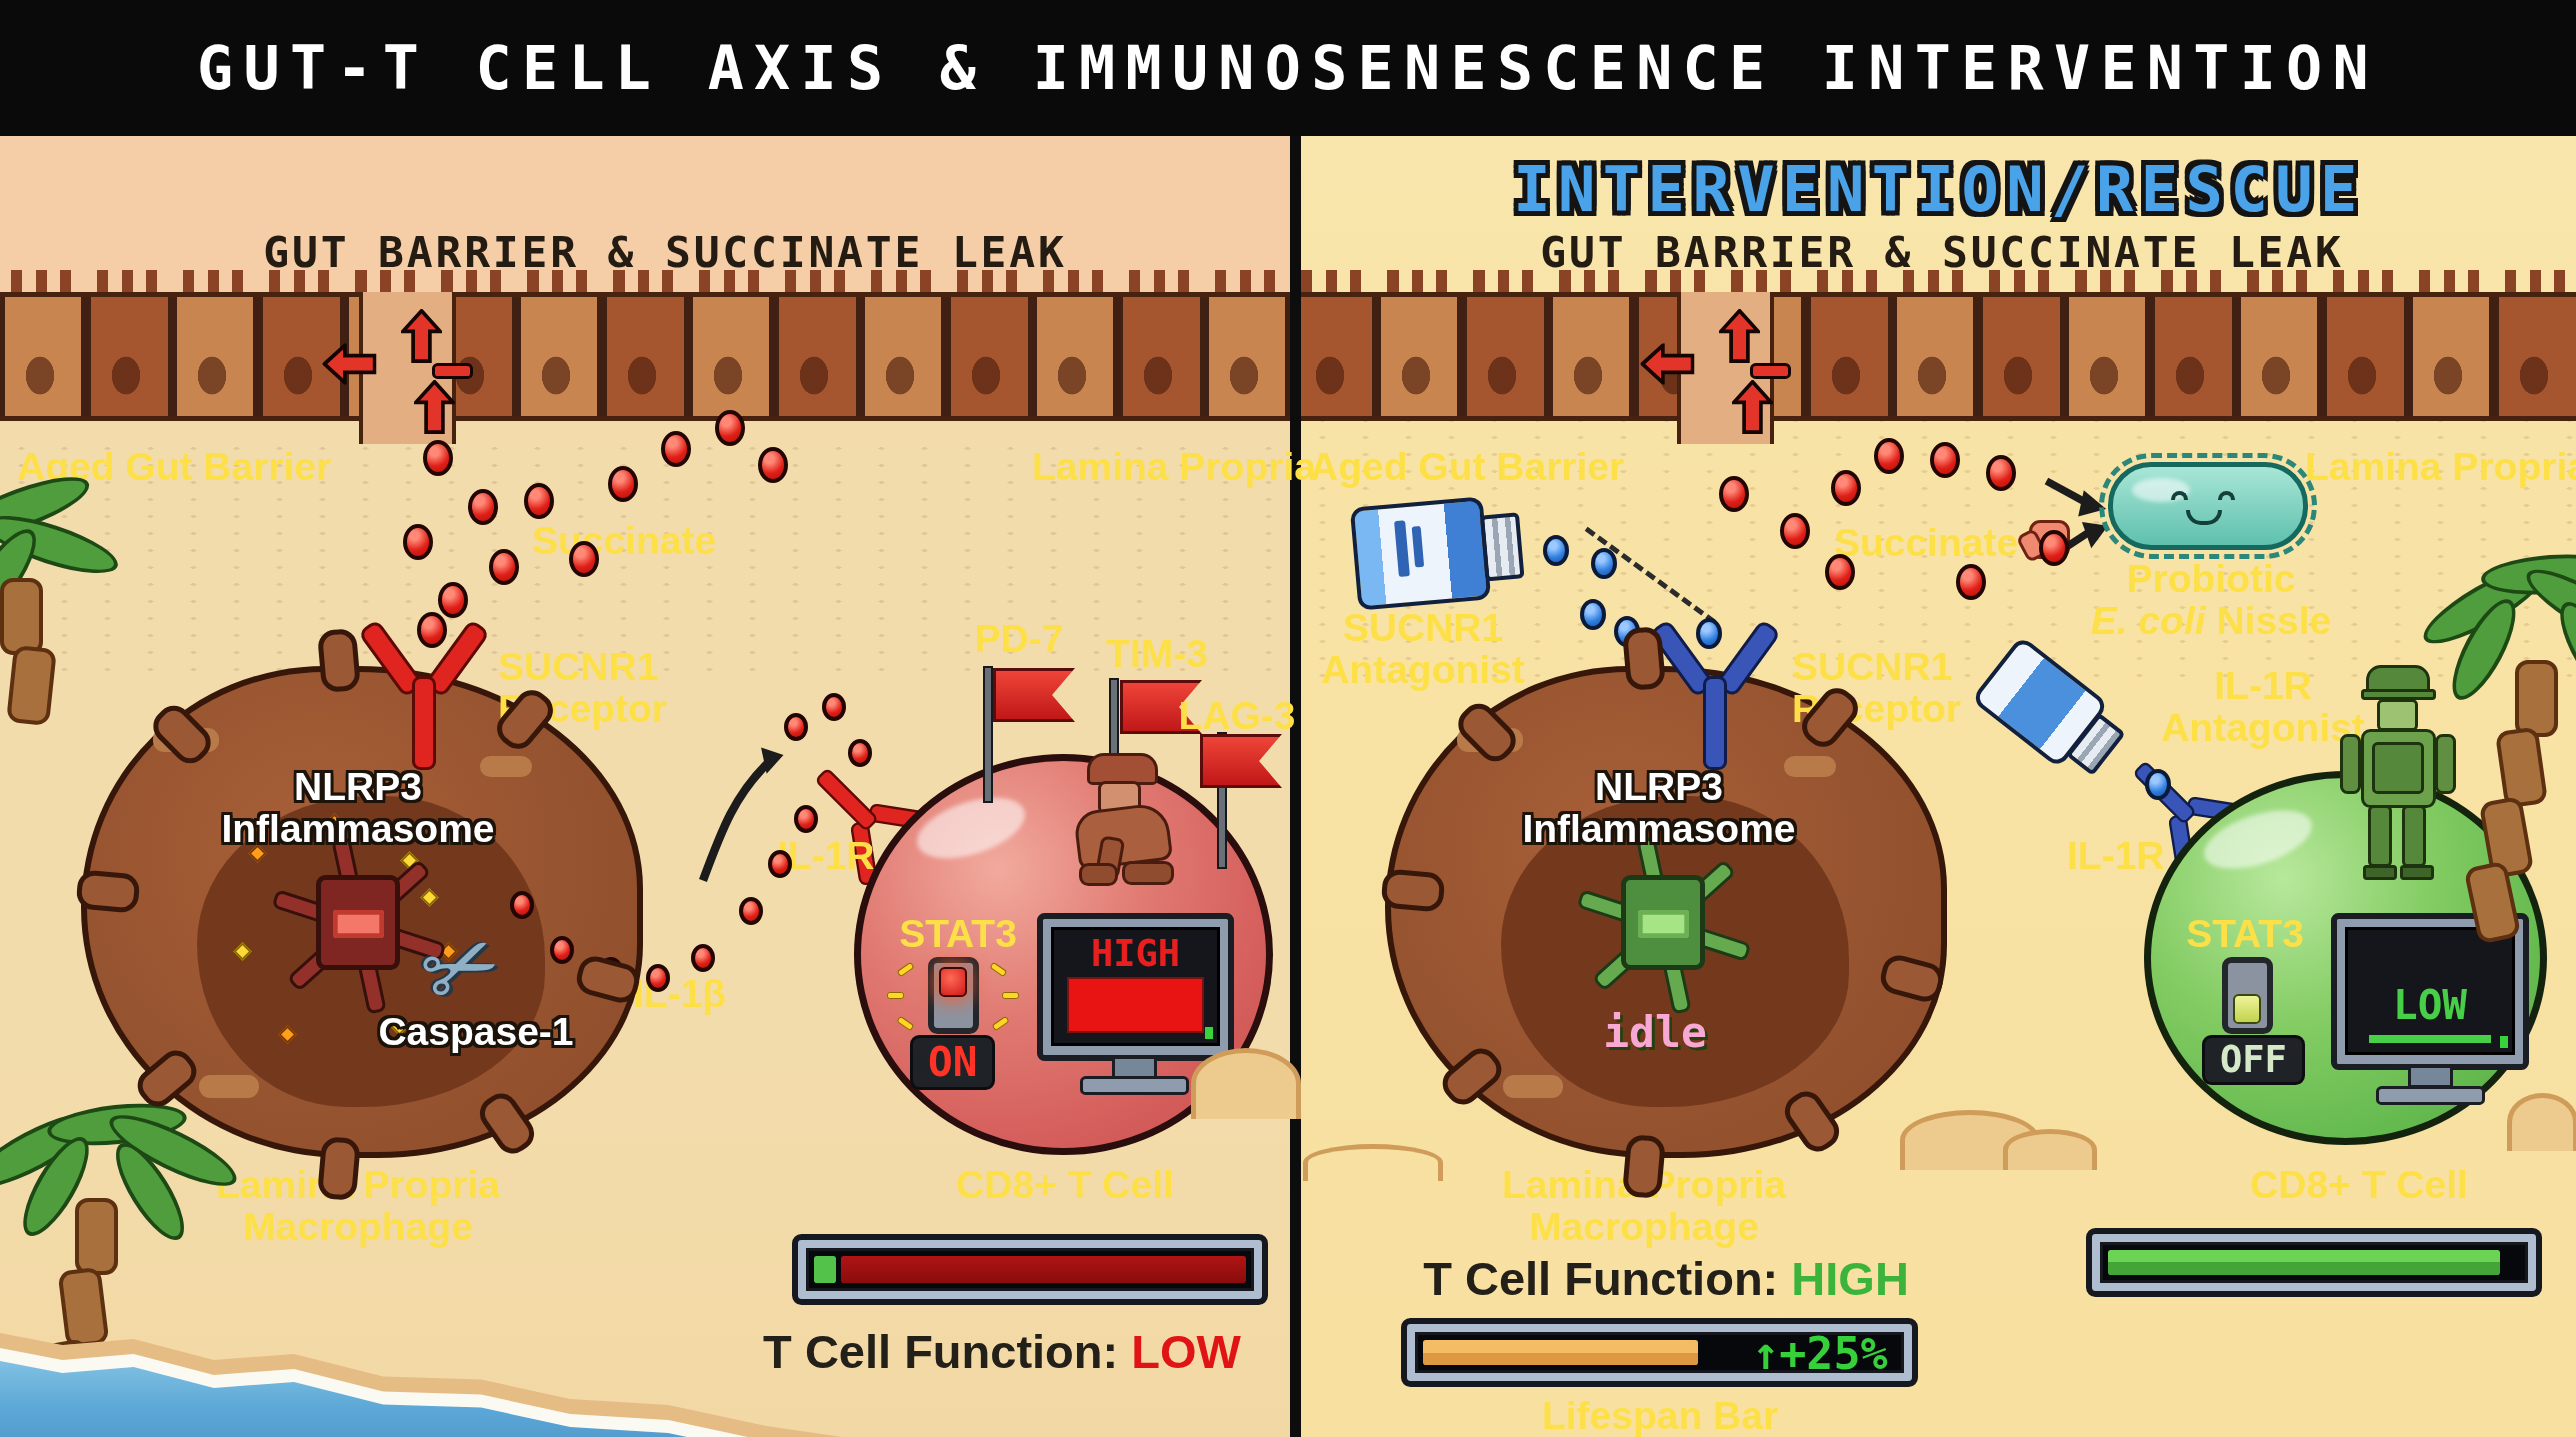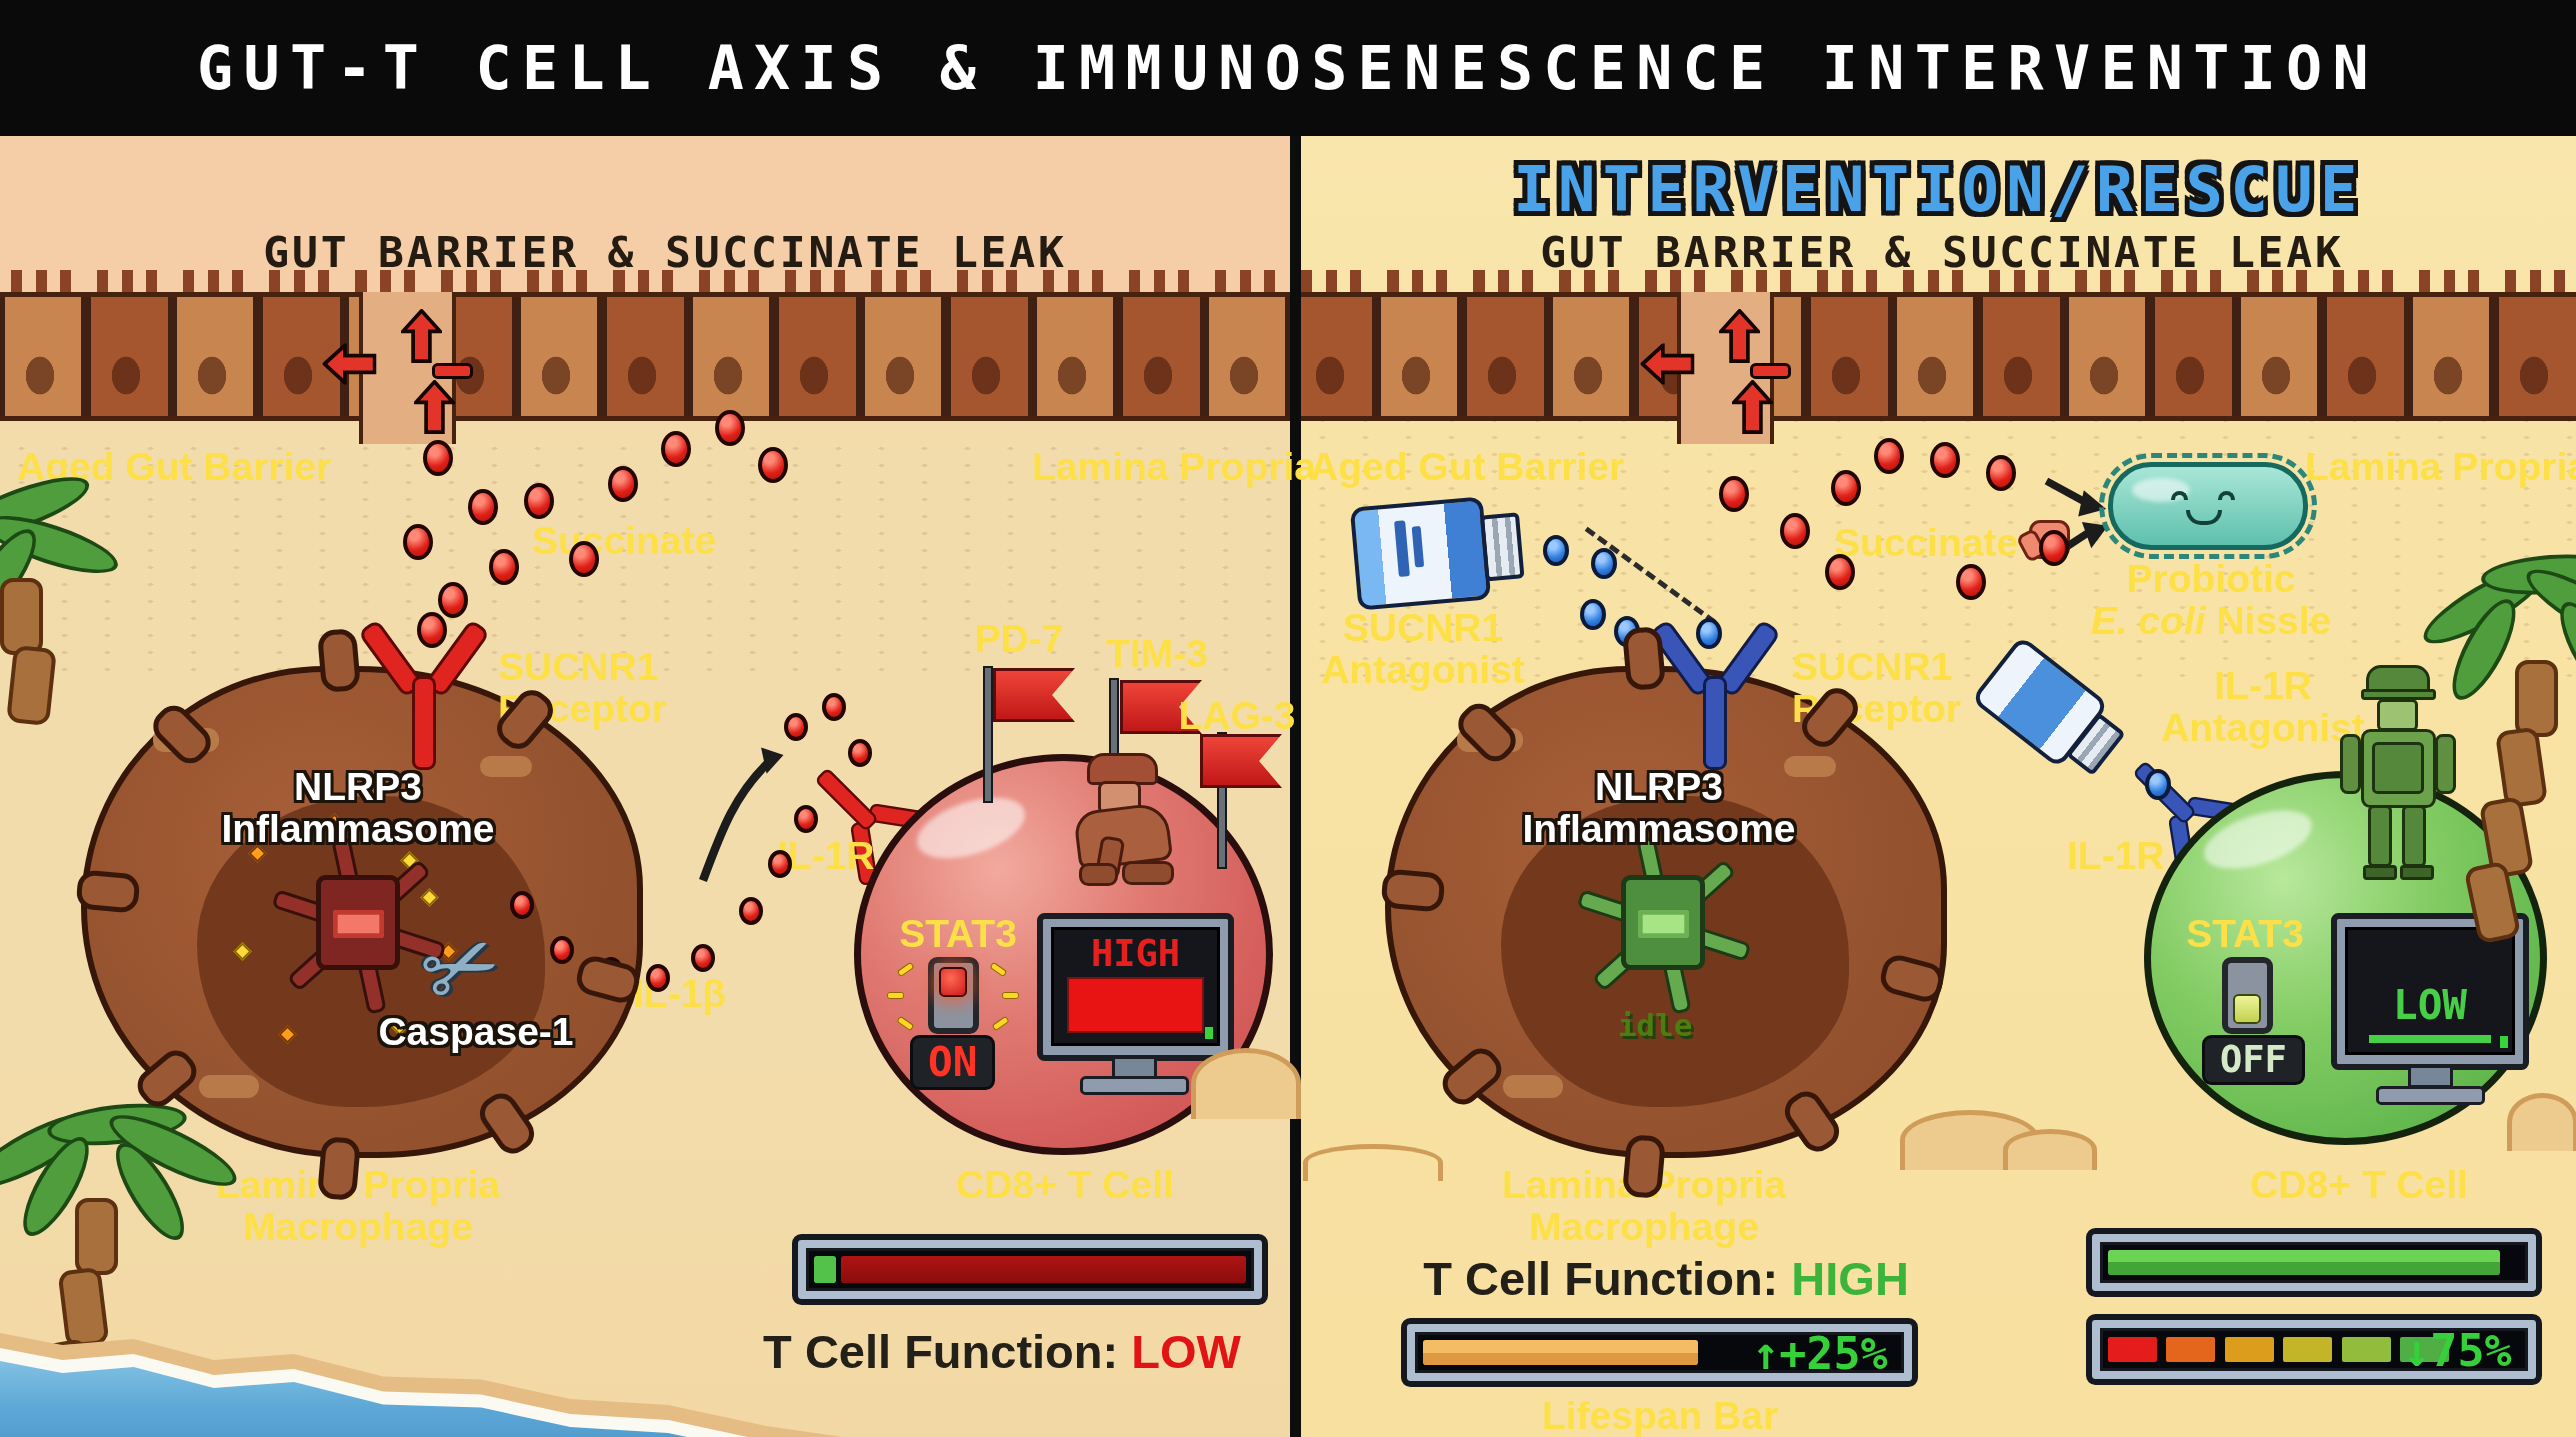--- a/index.html
+++ b/index.html
@@ -306,21 +306,21 @@
   <div class="abs chip chip-green" id="chipR" style="left:1584px;top:841px">
     <div class="core"></div>
     <div class="screen"></div>
   <div class="chip-arm" style="transform: rotate(18deg) translate(58px);"></div>
       <div class="chip-arm" style="transform: rotate(78deg) translate(58px);"></div>
       <div class="chip-arm" style="transform: rotate(138deg) translate(58px);"></div>
       <div class="chip-arm" style="transform: rotate(198deg) translate(58px);"></div>
       <div class="chip-arm" style="transform: rotate(258deg) translate(58px);"></div>
       <div class="chip-arm" style="transform: rotate(318deg) translate(58px);"></div>
     </div>
-  <div class="abs pxfont clbl" style="left:1655px;top:1007px;font-size:31px;color:#4d7c0f;text-shadow:2.8px 2.8px 0 #23400f;z-index:6">idle</div>
+  <div class="abs pxfont clbl" style="left:1655px;top:1007px;font-size:43px;color:#f9a8d4;text-shadow:2.8px 2.8px 0 #23400f;z-index:6">idle</div>
   <div class="abs lbl2 clbl" style="left:1644px;top:1164px">
     <span>Lamina Propria</span><br>
     <span>Macrophage</span>
   </div>
 
   <div class="abs hand" style="left:2029px;top:520px"></div>
   <svg class="abs" style="left:2039px;top:464px" width="84" height="103" viewBox="0 0 90 110">
     <path d="M8,18 L52,42" fill="none" stroke="#1c1c1c" stroke-width="8"></path>
       <polygon points="48,28 72,48 42,56" fill="#1c1c1c"></polygon>
     <path d="M12,100 L52,74" fill="none" stroke="#1c1c1c" stroke-width="8"></path>
@@ -412,31 +412,20 @@
     <div class="inner">
       <div class="fill" style="background: linear-gradient(rgb(244, 188, 100) 50%, rgb(222, 153, 64) 50%); border-radius: 2.8px; width: 57%;"></div>
       <div class="delta"><span>↑</span><span>+25%</span></div>
     </div>
   </div>
   <div class="abs lbl2 clbl" style="left:1660px;top:1395px">Lifespan Bar</div>
 
   <div class="abs meter" style="left:2086px;top:1228px;width:456px;height:69px">
     <div class="inner">
       <div class="fill" style="background: linear-gradient(rgb(108, 212, 85) 50%, rgb(67, 164, 55) 50%); border-radius: 2.8px; width: 93%;"></div>
-    </div>
-  </div>
-  <div class="abs meter" style="left:2086px;top:1314px;width:456px;height:71px">
-    <div class="inner">
-      <div class="seg" style="background: rgb(228, 28, 28);"></div>
-      <div class="seg" style="background: rgb(228, 102, 28);"></div>
-      <div class="seg" style="background: rgb(220, 156, 28);"></div>
-      <div class="seg" style="background: rgb(196, 180, 40);"></div>
-      <div class="seg" style="background: rgb(146, 188, 60);"></div>
-      <div class="seg" style="background: rgb(79, 174, 68);"></div>
-      <div class="delta"><span>↓</span><span>75%</span></div>
     </div>
   </div>
 
 <div class="abs dot-red" style="left: 423px; top: 440px;"></div>
     <div class="abs dot-red" style="left: 468px; top: 489px;"></div>
     <div class="abs dot-red" style="left: 524px; top: 483px;"></div>
     <div class="abs dot-red" style="left: 569px; top: 541px;"></div>
     <div class="abs dot-red" style="left: 608px; top: 466px;"></div>
     <div class="abs dot-red" style="left: 661px; top: 431px;"></div>
     <div class="abs dot-red" style="left: 715px; top: 410px;"></div>

